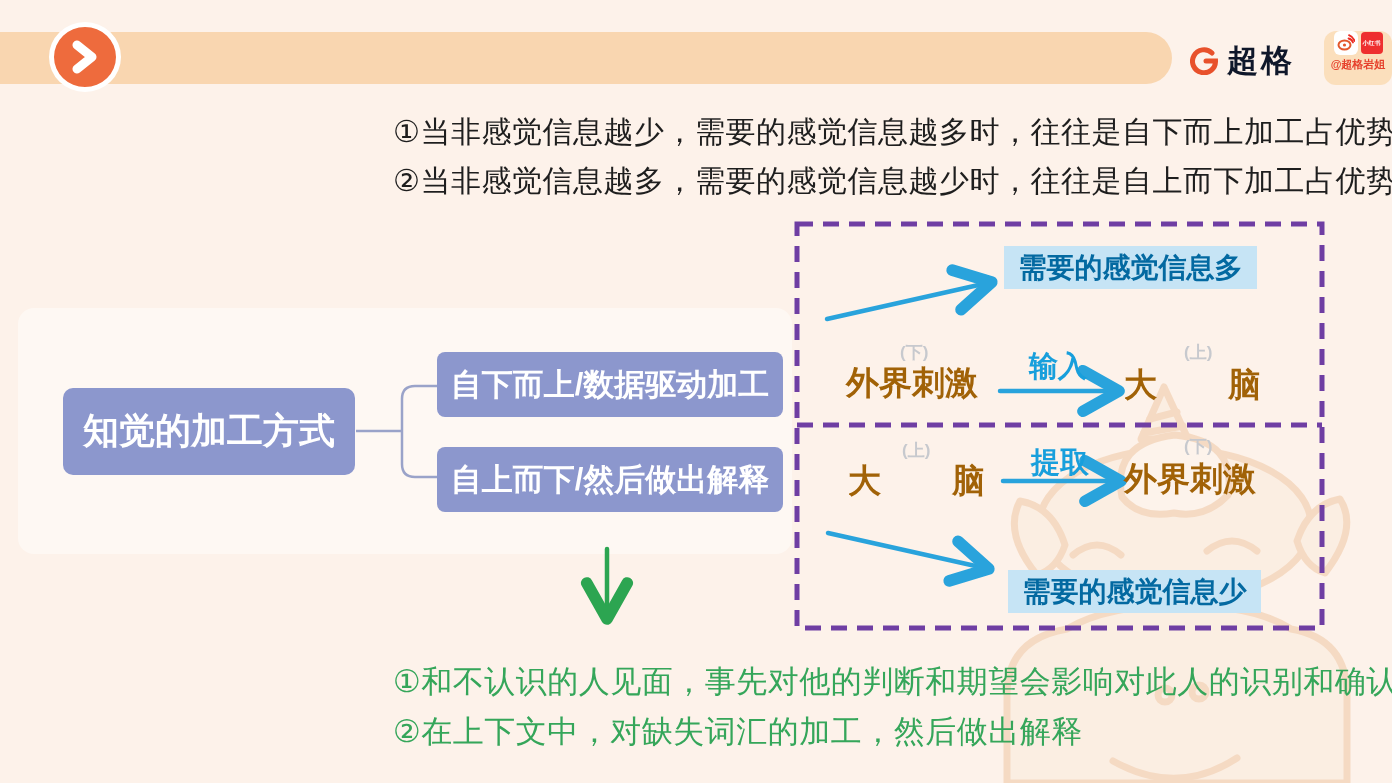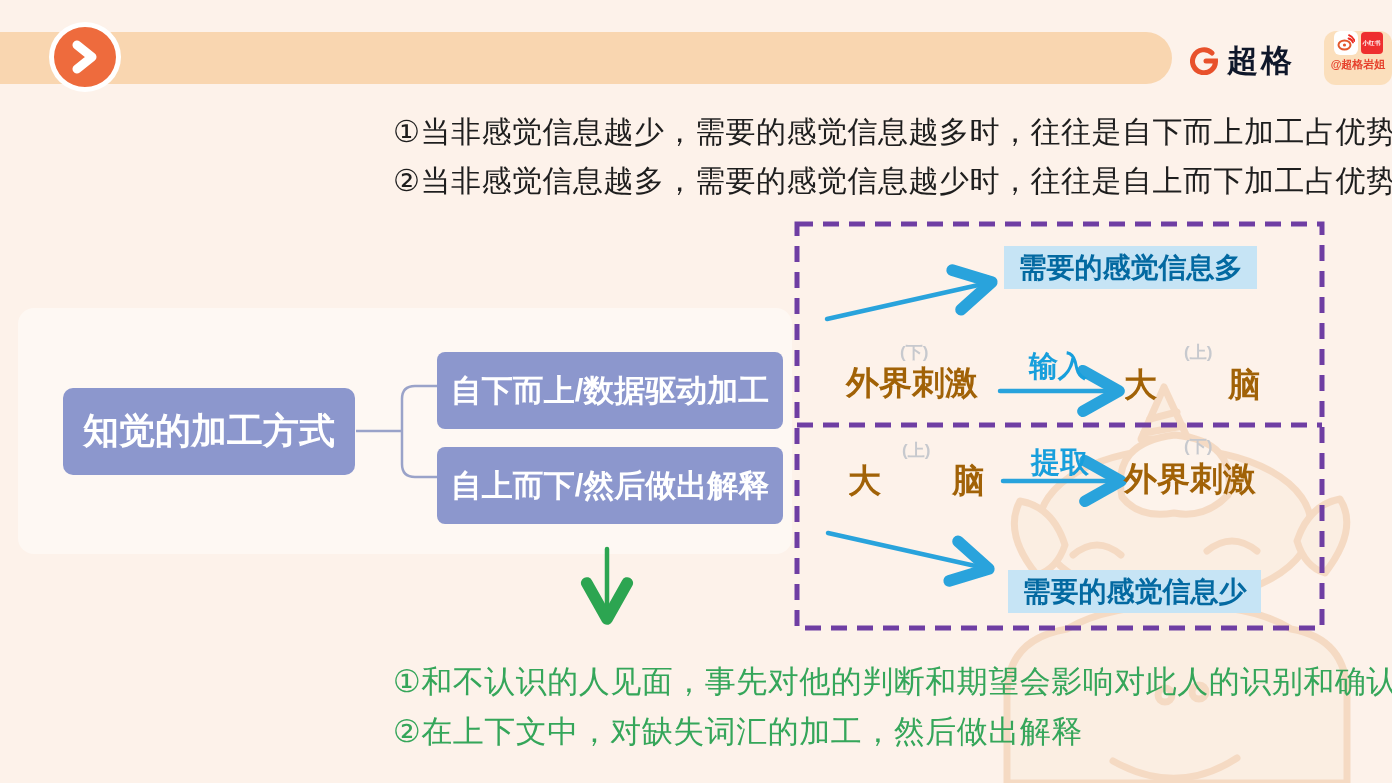--- a/index.html
+++ b/index.html
@@ -33,21 +33,21 @@
 
   
   .panel { position:absolute; left:18px; top:308px; width:774px; height:246px;
            background:#FEF8F3; border-radius:16px; }
   .mascot { position:absolute; left:975px; top:383px; opacity:0.5; }
 
   
   .node { position:absolute; background:#8C97CD; color:#FFFFFF; font-weight:bold;
           display:flex; align-items:center; justify-content:center; white-space:nowrap; }
   .node-root { left:63px; top:388px; width:292px; height:87px; border-radius:10px; font-size:36px; }
-  .node-child { width:346px; height:77px; border-radius:8px; font-size:31px; }
+  .node-child { width:346px; height:65px; border-radius:8px; font-size:31px; }
   #child1 { left:437px; top:352px; } #child2 { left:437px; top:447px; }
 
   .overlay { position:absolute; left:0; top:0; pointer-events:none; }
 
   
   .hl { position:absolute; width:253px; height:43px; background:#C6E4F5; color:#0369a1;
         font-size:28px; font-weight:bold; display:flex; align-items:center; justify-content:center;
         white-space:nowrap; }
   #hl-top { left:1004px; top:246px; } #hl-bottom { left:1008px; top:570px; }
   .term { position:absolute; color:#a16207; font-weight:bold; font-size:33px; white-space:nowrap; }

